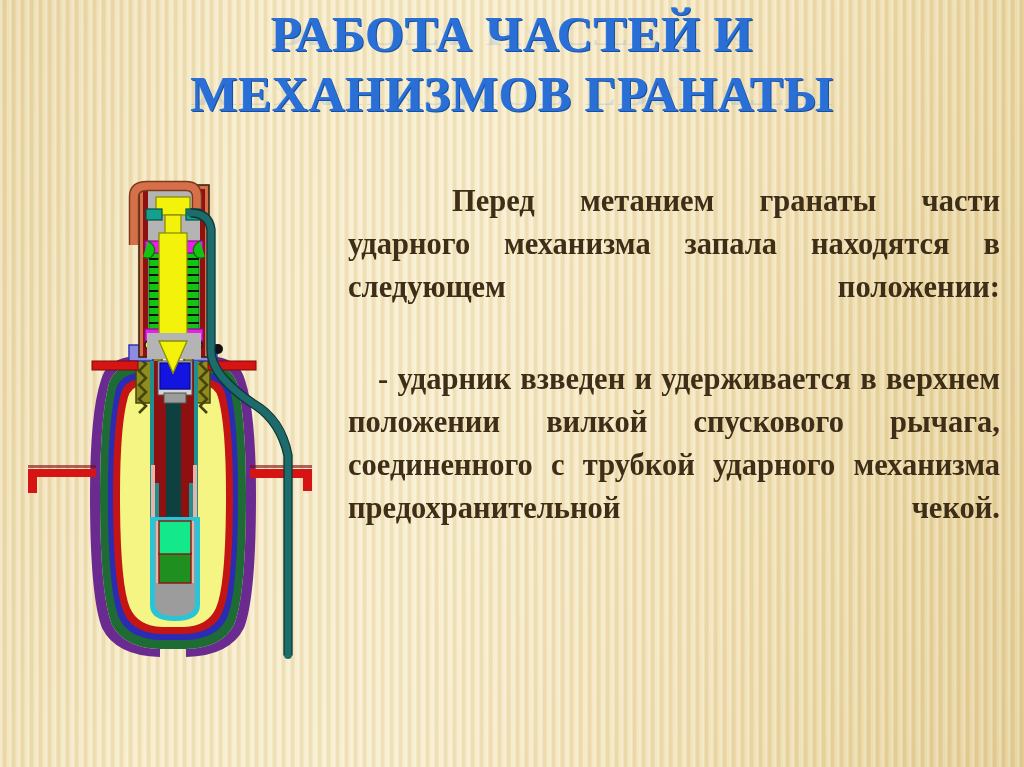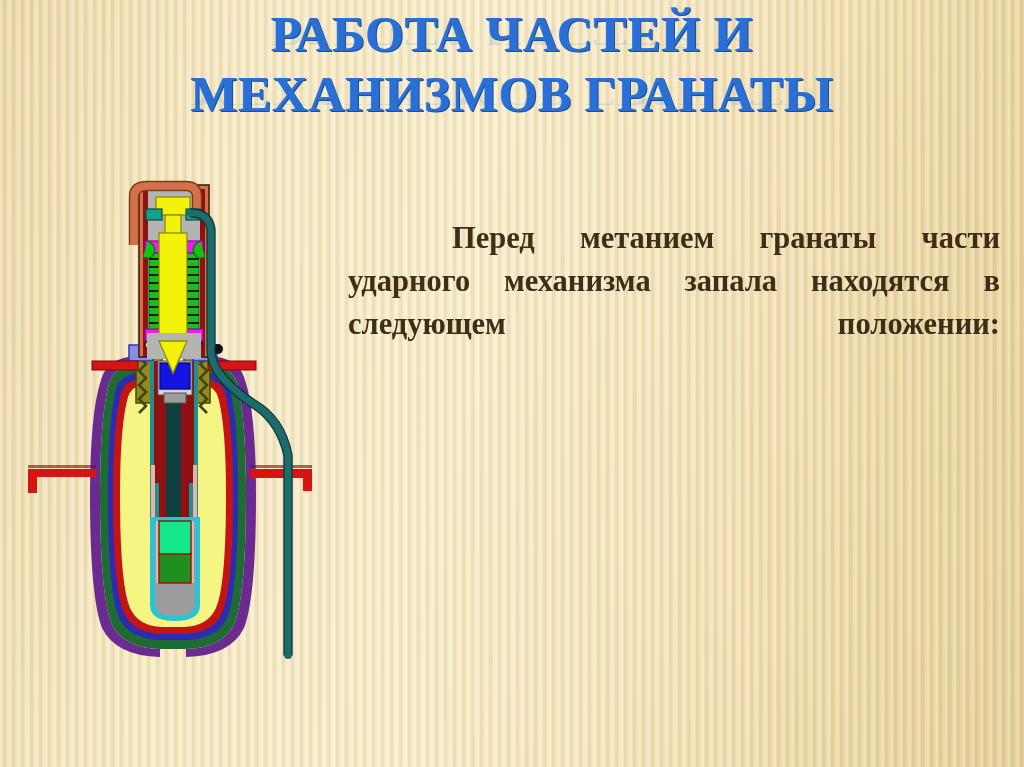--- a/index.html
+++ b/index.html
@@ -89,21 +89,20 @@
   }
   .para {
     font-family: "Liberation Serif", serif;
     font-size: 30.5px;
     line-height: 43px;
     font-weight: bold;
     color: #3e2d17;
     text-align: justify;
     text-justify: inter-word;
     margin-bottom: 6px;
-    margin-top: 37px;
   }
   .para::after {
     content: "";
     display: inline-block;
     width: 100%;
   }
   .para-1 { text-indent: 104px; }
   .para-2 { text-indent: 30px; margin-top: 4px; }
 
   
@@ -129,20 +128,21 @@
 
   <div id="title-line-2-wrap">
     <div class="title-reflect">механизмов гранаты</div>
     <div class="title-line">механизмов гранаты</div>
   </div>
 
 </div>
 
 <div id="text-column">
   <p class="para para-1">Перед метанием гранаты части ударного механизма запала находятся в следующем положении:</p>
+  <p class="para para-2">- ударник взведен и удерживается в верхнем положении вилкой спускового рычага, соединенного с трубкой ударного механизма предохранительной чекой.</p>
 </div>
 
 <div id="diagram">
 <svg width="330" height="520" viewBox="0 0 330 520" xmlns="http://www.w3.org/2000/svg">
 
   <defs>
 
     <clipPath id="bodyClip">
       <path d="M 58 230 Q 58 195 78 180 L 132 180 L 132 460 Q 132 490 105 490
                Q 58 490 58 430 Z"></path>

